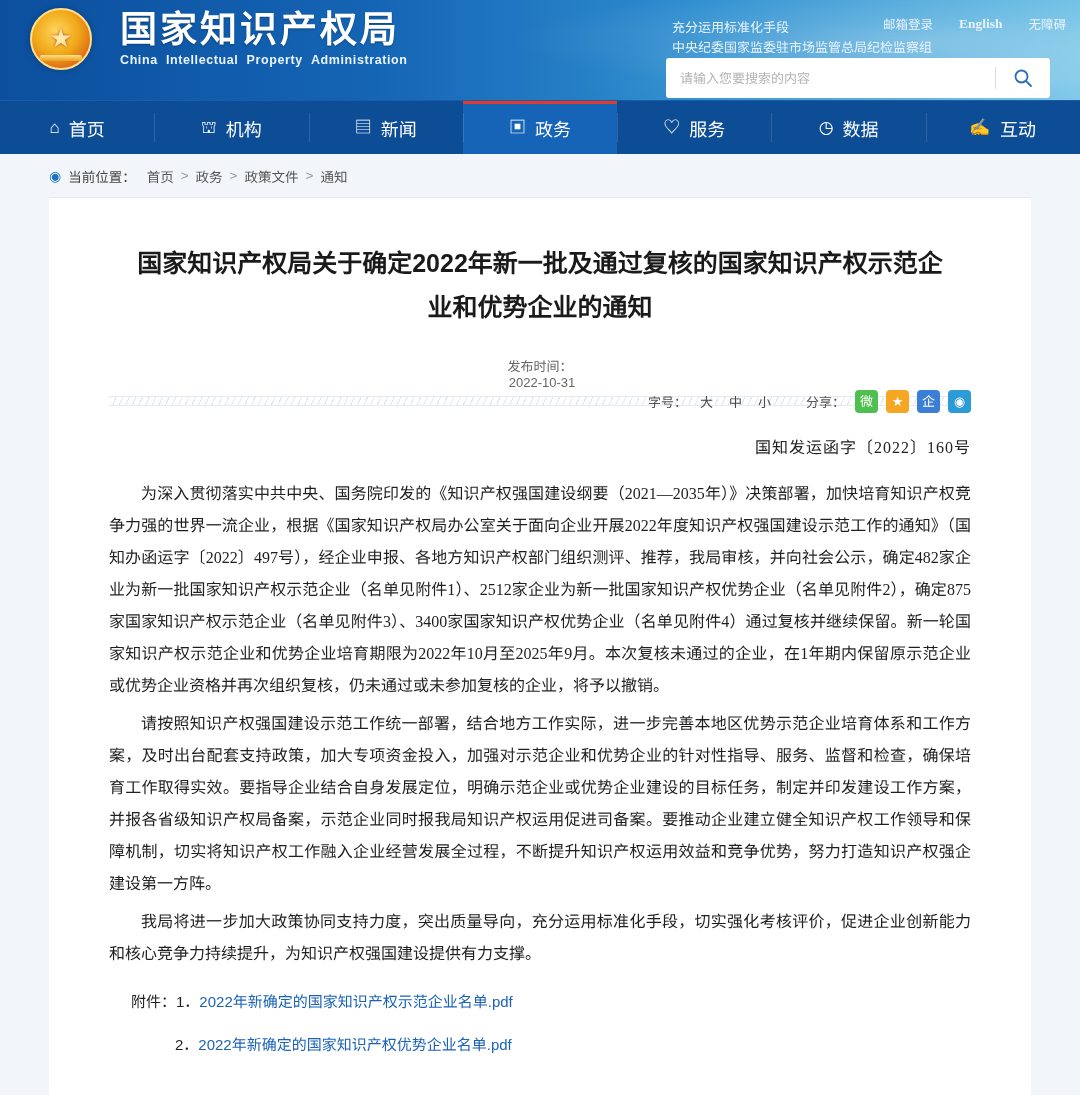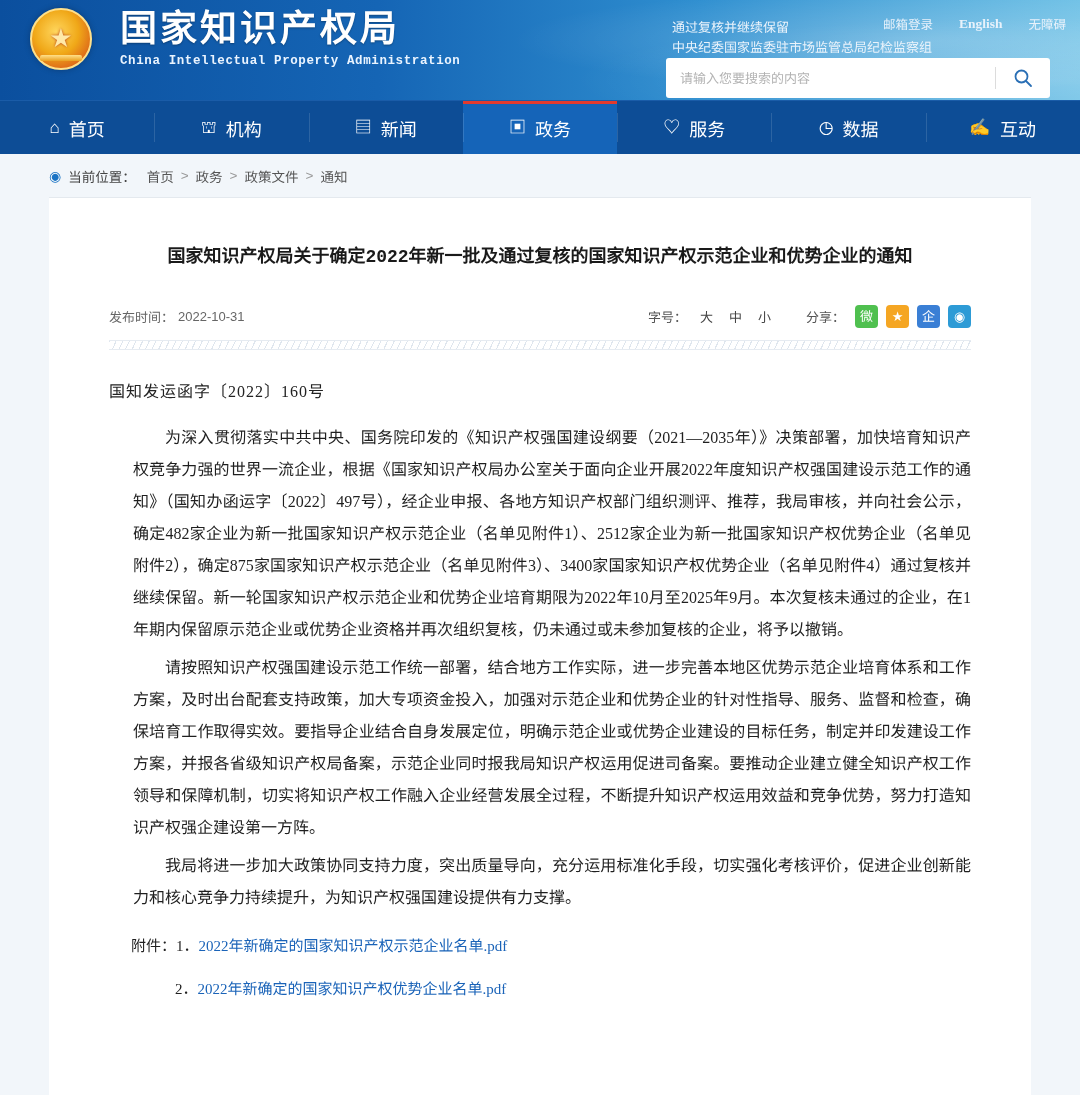--- a/index.html
+++ b/index.html
@@ -60,21 +60,21 @@
   .logo-text { color: #fff; line-height: 1.05; }
   .logo-cn {
     font-family: "Liberation Serif", "DejaVu Serif", serif;
     font-weight: bold; font-size: 37px; letter-spacing: 3px;
     text-shadow: 0 1px 2px rgba(0,0,0,0.3);
   }
   .logo-en {
     font-size: 12.5px; letter-spacing: 0.6px; margin-top: 5px;
     color: #eaf4ff;
   }
-  .logo-en b { font-weight: bold; font-family: Liberation Mono, monospace; }
+  .logo-en b { font-weight: bold; }
 
   .header-center {
     position: absolute; left: 672px; top: 18px;
     color: #eaf3fb; font-size: 13px; line-height: 1.55; z-index: 4;
   }
   .search-box {
     position: absolute; left: 666px; top: 58px;
     width: 384px; height: 40px;
     background: #fff; border-radius: 3px;
     display: flex; align-items: center; z-index: 6;
@@ -126,27 +126,27 @@
   .crumb a { color:#555; text-decoration:none; cursor:pointer; }
   .crumb .sep { color:#999; }
 
   
   .page-bg { background:#f2f6fa; padding: 0 0 10px 0; min-height: 500px; }
   .article {
     width: 982px; margin: 0 auto; background:#fff; padding: 44px 60px 40px;
     min-height: 940px;
   }
   .title {
-    text-align:center; font-family:Liberation Mono, monospace;
-    font-size: 18px; font-weight: bold; color:#1a1a1a; line-height: 1.75;
+    text-align:center; font-family:Liberation Sans, sans-serif;
+    font-size: 25px; font-weight: bold; color:#1a1a1a; line-height: 1.75;
     padding: 0 20px;
   }
   .meta {
     margin-top: 26px; display:flex; align-items:center;
-    font-size: 13px; color:#666; height: 34px;
+    font-size: 13px; color:#666; height: 34px; flex-direction: column;
   }
   .meta .pub { margin-left: 4px; }
   .meta .right { margin-left:auto; display:flex; align-items:center; gap: 10px; }
   .fs-label { color:#555; }
   .fs-opt { color:#444; cursor:pointer; padding: 0 3px; }
   .share-label { margin-left: 22px; color:#555; }
   .share-icons { display:flex; gap:8px; align-items:center; }
   .share-ico {
     width: 23px; height: 23px; border-radius: 4px; display:flex; align-items:center; justify-content:center;
     color:#fff; font-size: 13px; cursor:pointer; line-height:1;
@@ -156,31 +156,31 @@
   .ico-qq     { background:#3a7fd5; }
   .ico-eye    { background:#2d9bd6; }
 
   .hr-hatch {
     height: 10px; margin-top: 6px;
     background: repeating-linear-gradient(115deg, #dfe6ee 0 1px, transparent 1px 6px);
     border-top: 1px solid #e6ebf1; border-bottom: 1px solid #e6ebf1;
   }
 
   .doc-no {
-    text-align:left; margin-top: 28px; font-size: 16px; color:#222;
+    text-align:right; margin-top: 28px; font-size: 16px; color:#222;
     font-family:"Liberation Serif","DejaVu Serif",serif; letter-spacing:1px;
   }
   .body-text {
     margin-top: 20px; font-size: 16px; line-height: 2.0; color:#1f1f1f;
     font-family:"Liberation Serif","DejaVu Serif",serif; text-align: justify;
   }
   .body-text p { margin: 0 0 6px 0; }
-  .body-text p.ind { text-indent: 2em; margin-left: 24px; }
-
-  .attach { margin-top: 20px; font-size: 15px; font-family:Liberation Serif, serif; color:#1f1f1f; }
+  .body-text p.ind { text-indent: 2em; }
+
+  .attach { margin-top: 20px; font-size: 15px; font-family:Liberation Sans, sans-serif; color:#1f1f1f; }
   .attach-row { display:flex; margin: 0 0 22px 0; padding-left: 22px; }
   .attach-row .lead { white-space: nowrap; }
   .attach-link { color:#1a63b8; text-decoration:none; cursor:pointer; }
   .attach-row.sub { padding-left: 66px; }
 </style>
 </head>
 <body>
 
 <div class="header">
 
@@ -197,21 +197,21 @@
       <div class="logo-en">
         <b>China</b>&nbsp;
         <b>Intellectual</b>&nbsp;
         <b>Property</b>&nbsp;
         <b>Administration</b>
       </div>
     </div>
   </div>
 
   <div class="header-center">
-    <div>通过复核并继续保留</div>
+    <div>充分运用标准化手段</div>
     <div>中央纪委国家监委驻市场监管总局纪检监察组</div>
   </div>
 
   <div class="search-box">
     <input type="text" placeholder="请输入您要搜索的内容" style="">
     <div class="search-sep"></div>
     <button class="search-btn">
       <svg width="20" height="20" viewBox="0 0 20 20">
         <circle cx="8.5" cy="8.5" r="6" fill="none" stroke="#2a6fb5" stroke-width="1.8"></circle>
         <line x1="13" y1="13" x2="18" y2="18" stroke="#2a6fb5" stroke-width="1.8" stroke-linecap="round"></line>

